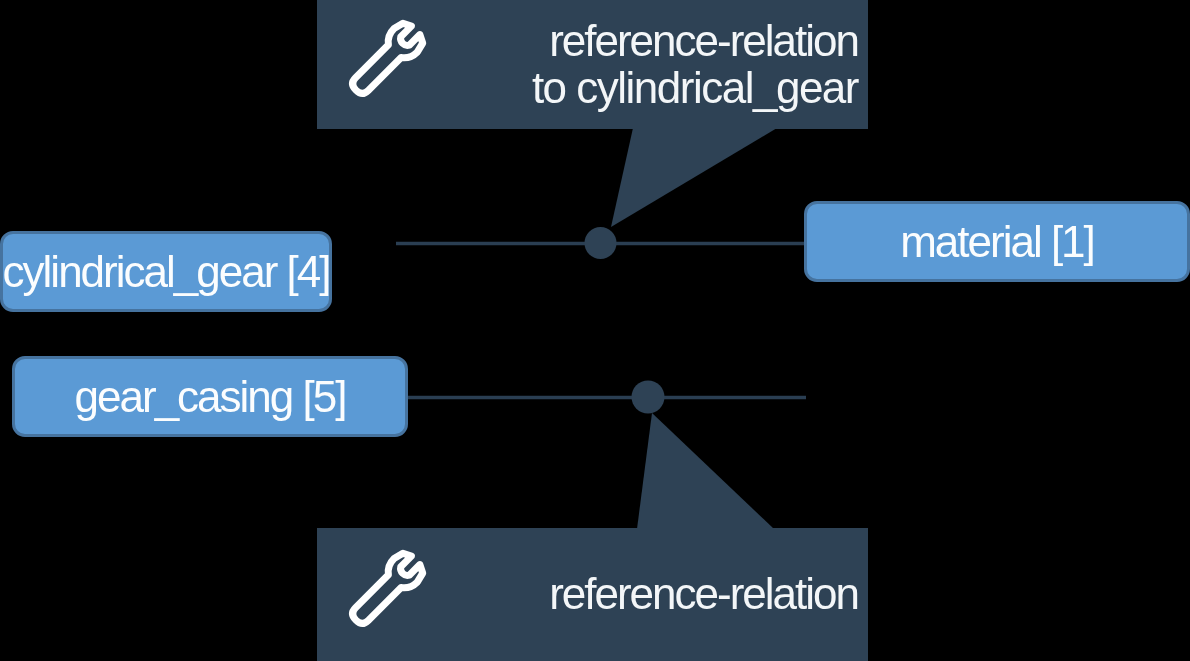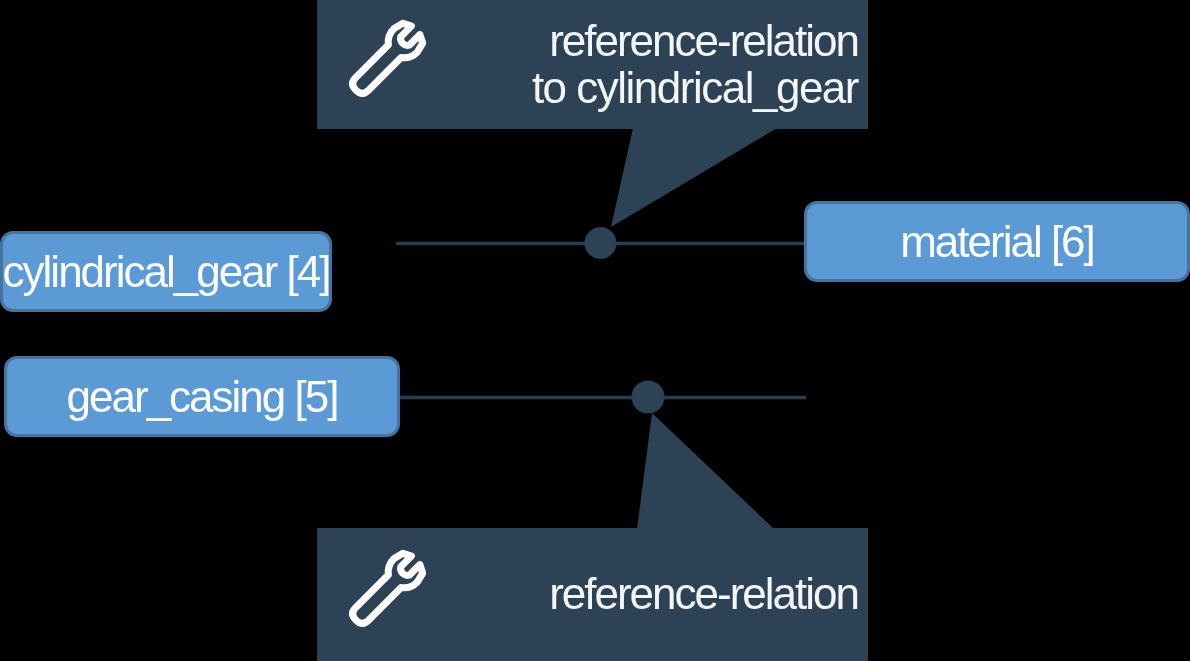--- a/index.html
+++ b/index.html
@@ -45,21 +45,21 @@
     justify-content: center;
     color: #fbfdfe;
     font-size: 44px;
     font-weight: 300;
     letter-spacing: -2px;
     white-space: nowrap;
     cursor: pointer;
   }
   .node-1 { left: 0px;   top: 202px; width: 332px; height: 81px; margin-top: 29px; }
   .node-2 { left: 804px; top: 201px; width: 386px; height: 81px; }
-  .node-3 { left: 4px;   top: 356px; width: 396px; height: 81px; }
+  .node-3 { left: 12px;   top: 356px; width: 396px; height: 81px; }
   .node-4 { left: 804px; top: 357px; width: 386px; height: 81px; }
   
   .tooltip {
     position: absolute;
     z-index: 3;
     left: 317px;
     width: 551px;
     background: #2e4255;
     box-sizing: border-box;
     display: flex;
@@ -103,21 +103,21 @@
     <polygon points="633,128 777,128 611,227"></polygon>
     <polygon points="652,413 774,529 637,529"></polygon>
     <circle cx="600.5" cy="243" r="16"></circle>
     <circle cx="648" cy="397" r="16.5"></circle>
   </svg>
 
   <div class="node node-1">
     <span>cylindrical_gear [4]</span>
   </div>
   <div class="node node-2">
-    <span>material [6]</span>
+    <span>material [1]</span>
   </div>
   <div class="node node-3">
     <span>gear_casing [5]</span>
   </div>
 
   <div class="tooltip tooltip-top">
     <svg class="wrench" viewBox="-50 -50 100 100" aria-hidden="true">
       <g transform="rotate(45)">
         <path d="M -6 -49 L -6 -34 A 7 7 0 0 0 6 -34 L 6 -49 L 14 -45 L 16.5 -35
                  Q 16.5 -25 9 -19.5 L 9 27 Q 9 35.5 0 35.5 Q -9 35.5 -9 27 L -9 -19.5

